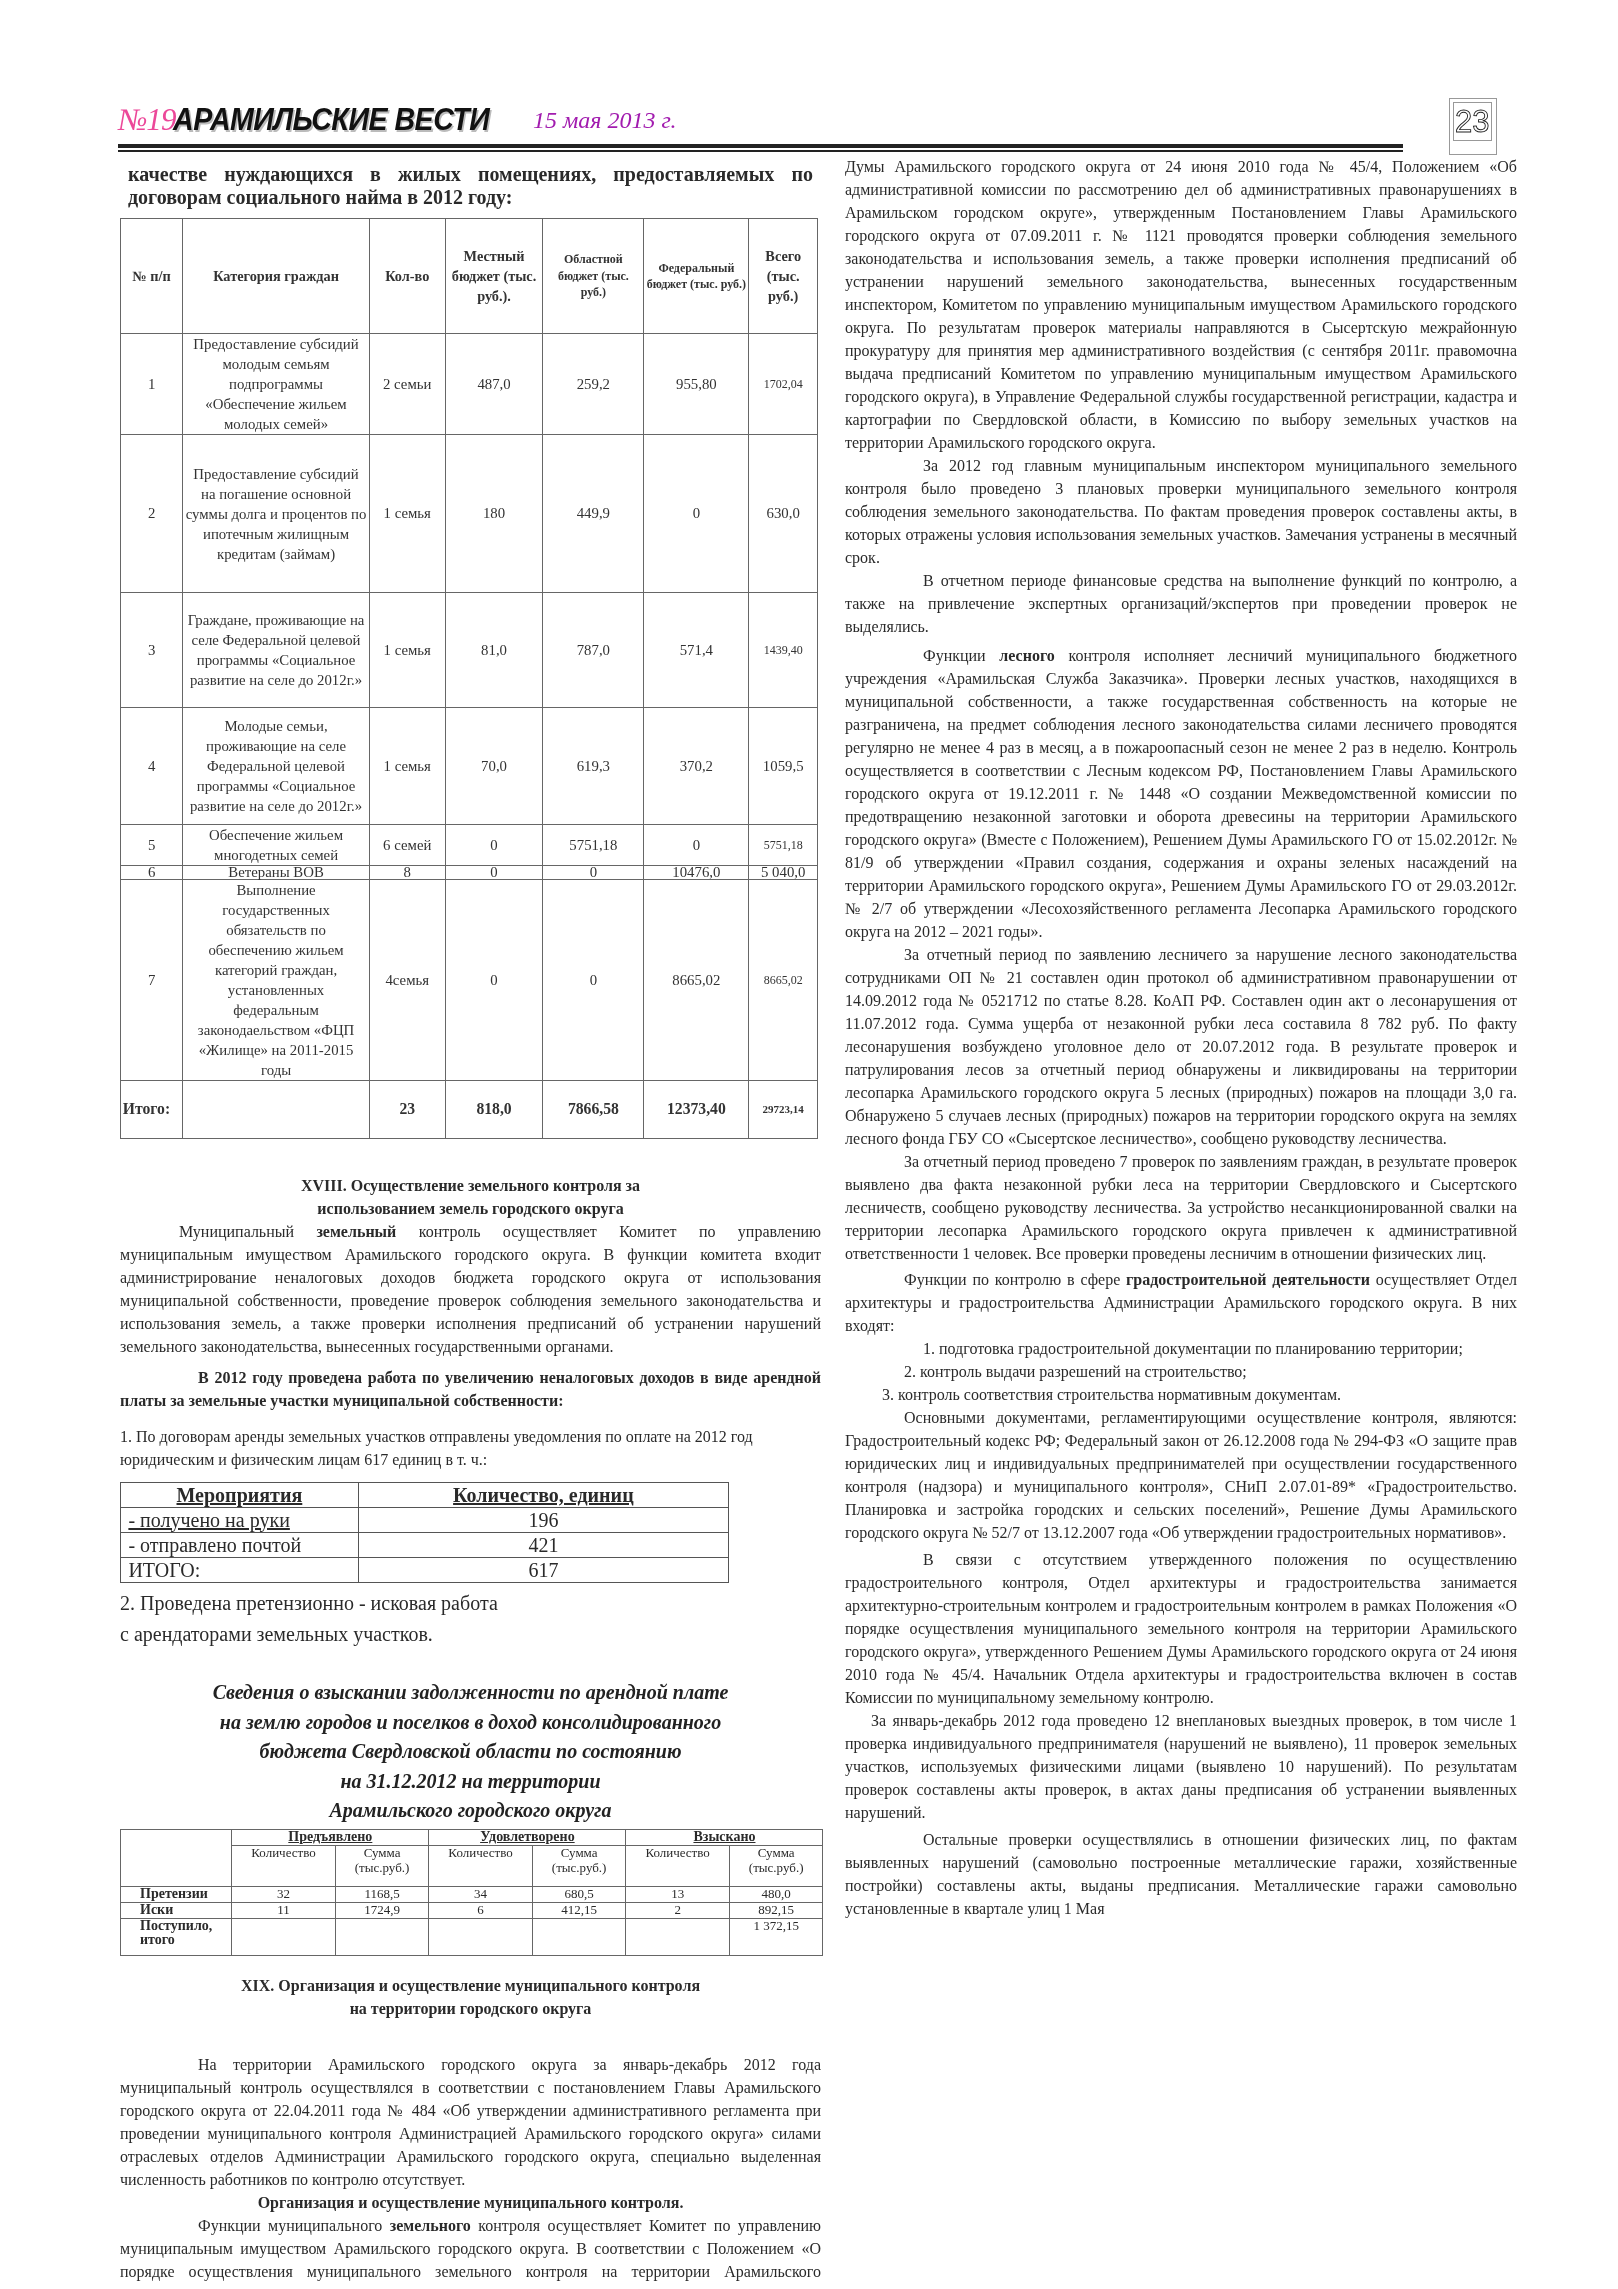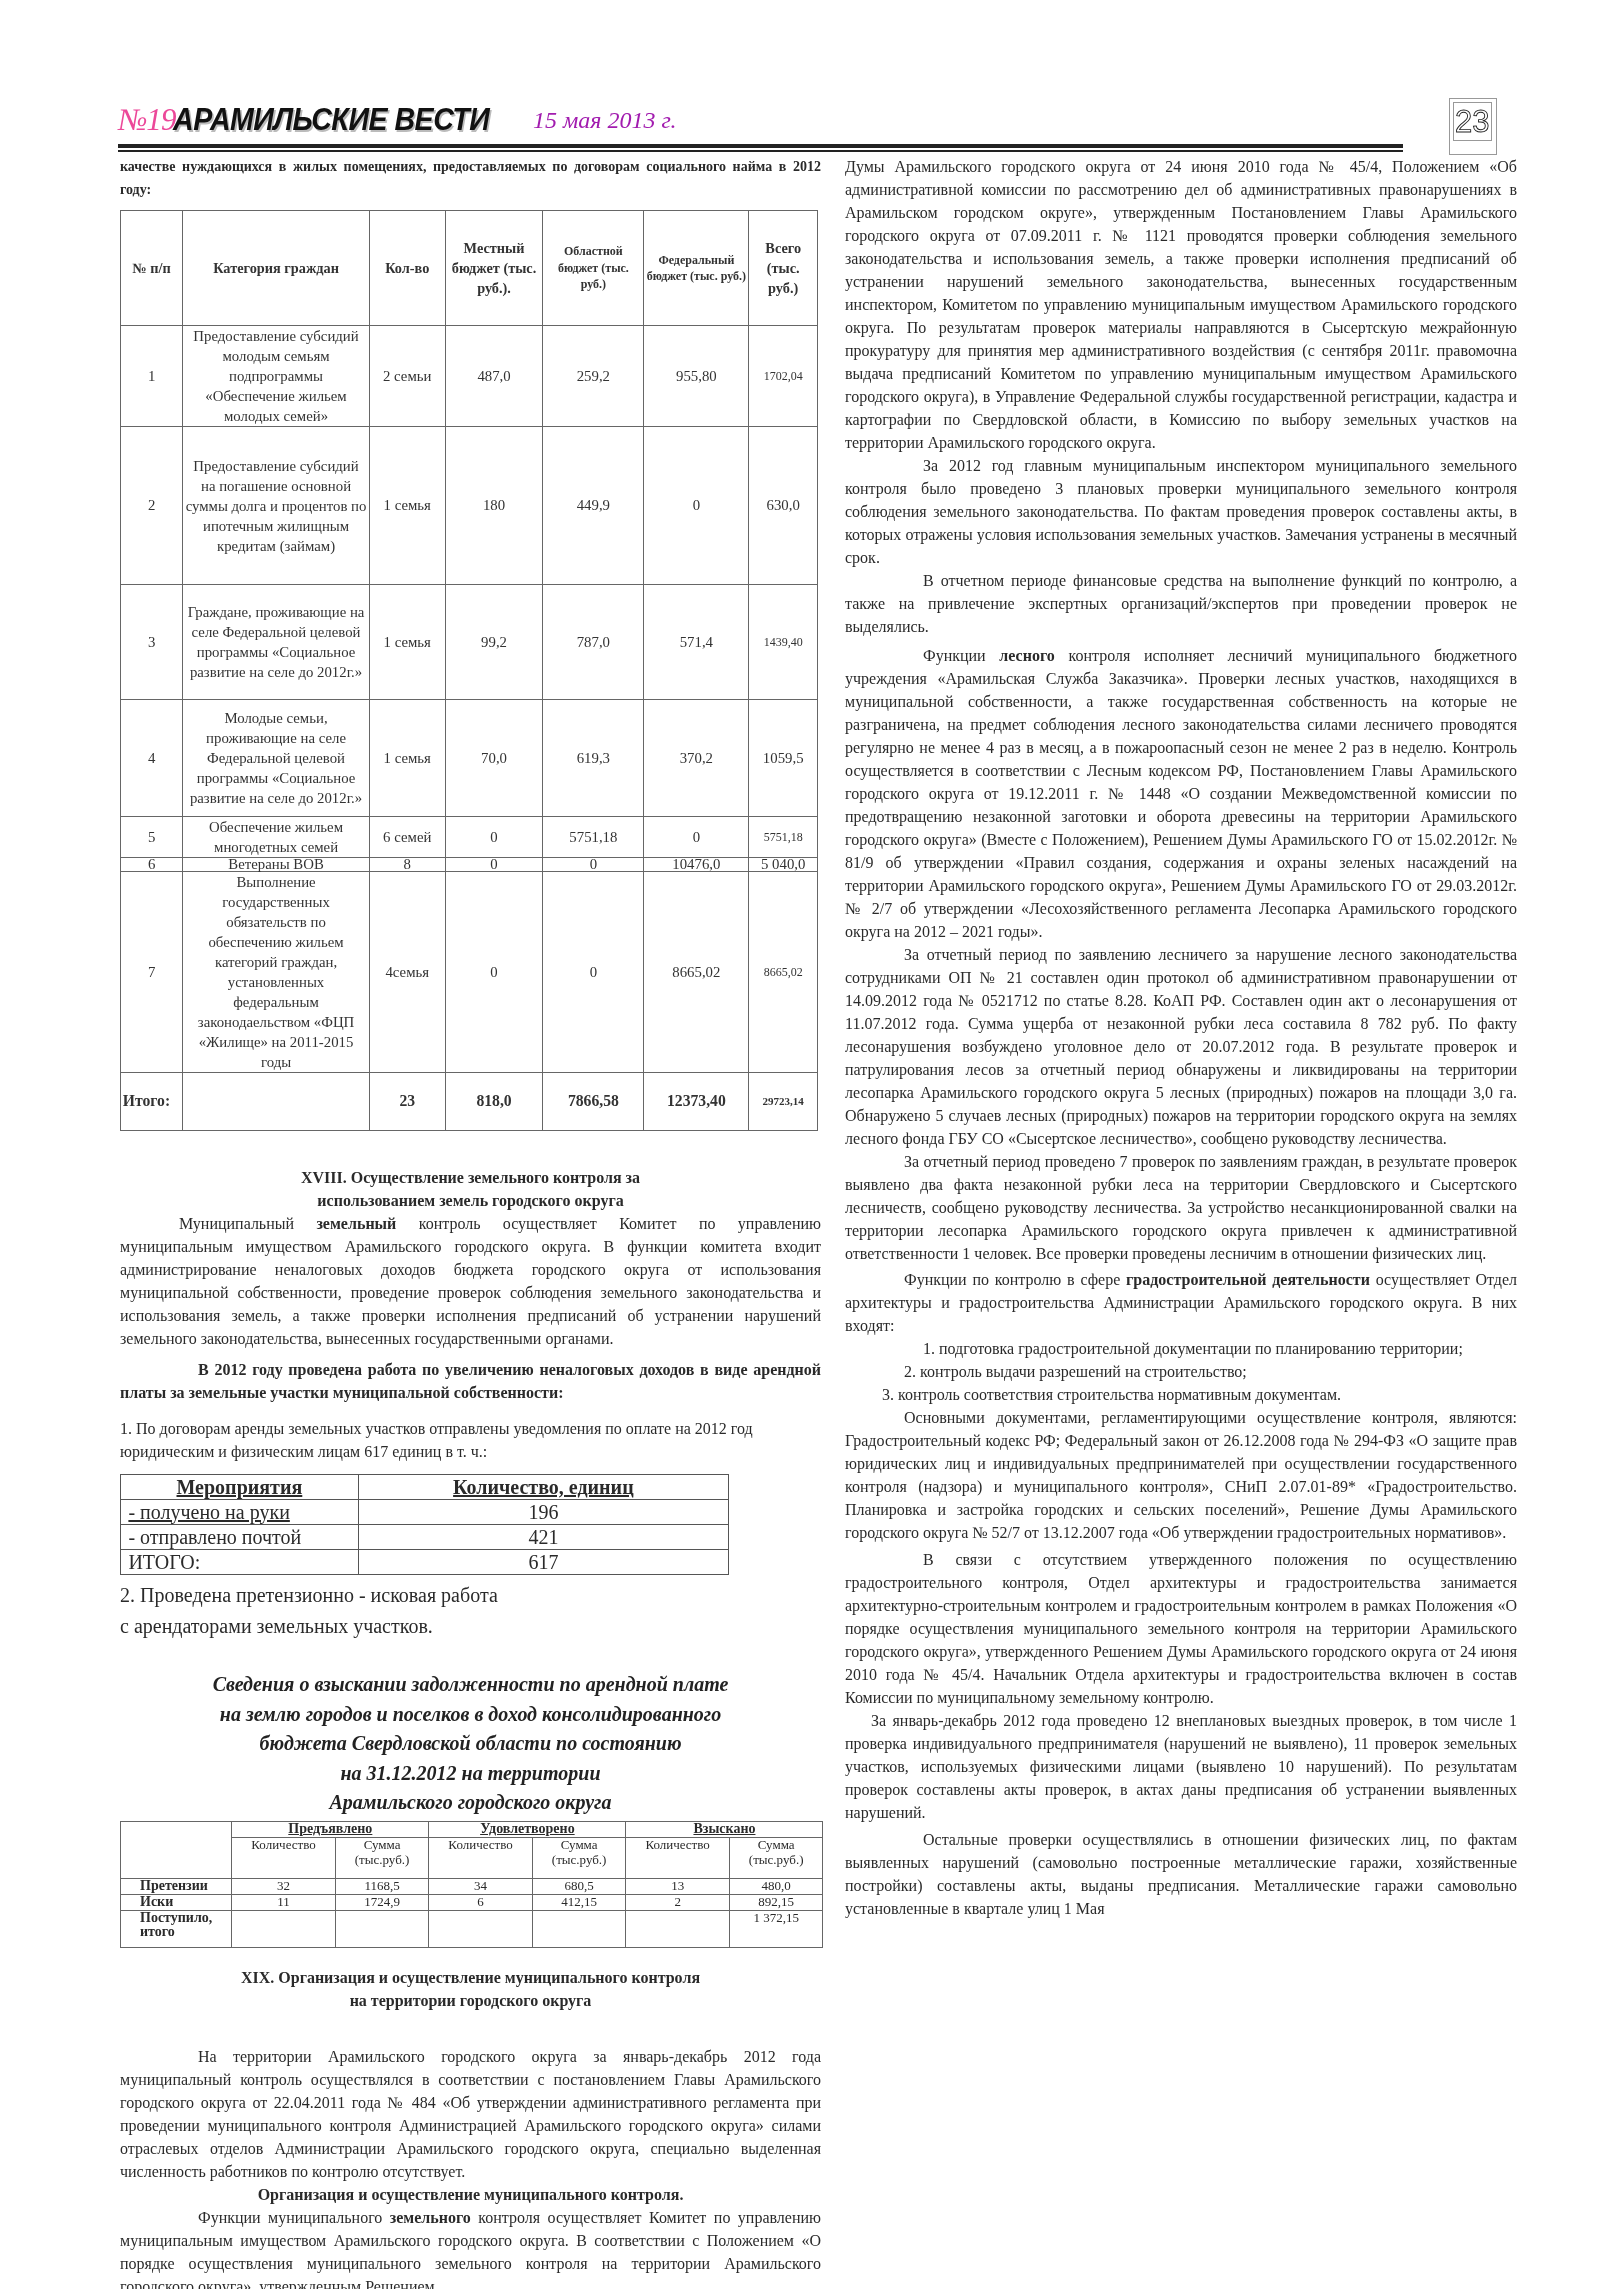--- a/index.html
+++ b/index.html
@@ -16,21 +16,21 @@
   .rule-thin { position: absolute; left: 118px; top: 150px; width: 1285px; height: 1.8px; background: #222; }
   .page-num-box { position: absolute; left: 1449px; top: 98px; width: 46px; height: 55px; border: 1.8px solid #999; background: #fff; }
   .page-num-inner { position: absolute; left: 2.8px; top: 2.8px; width: 37px; height: 37px; border: 1.8px solid #999; text-align: center; font-family: "Liberation Sans", sans-serif; font-size: 31px; line-height: 37px; color: #fff; -webkit-text-stroke: 0.9px #222; }
 
   
   .col { position: absolute; top: 155px; font-size: 16px; line-height: 23px; }
   .col-left { left: 120px; width: 701px; }
   .col-right { left: 845px; width: 672px; }
 
   .bold { font-weight: bold; }
-  .intro-bold { font-weight: bold; font-size: 14px; line-height: 23px; text-align: justify; margin: 0; font-family: Liberation Serif, serif; }
+  .intro-bold { font-weight: bold; font-size: 20px; line-height: 23px; text-align: justify; margin: 8px; font-family: Liberation Serif, serif; }
   p { margin: 0; text-align: justify; }
   .indent { text-indent: 59px; }
   .indent-lg { text-indent: 78px; }
 
   
   table.housing { border-collapse: collapse; width: 698px; margin-top: 9.2px; font-size: 14.8px; line-height: 18.5px; }
   table.housing th, table.housing td { border: 0.9px solid #666; text-align: center; vertical-align: middle; padding: 0 1.8px; color: #333; }
   table.housing th { font-weight: bold; font-size: 14.3px; line-height: 20px; }
   table.housing th.small { font-size: 12px; line-height: 16.6px; }
   table.housing td.small { font-size: 12px; }
@@ -100,21 +100,21 @@
           <td>1 семья</td>
           <td>180</td>
           <td>449,9</td>
           <td>0</td>
           <td>630,0</td>
         </tr>
         <tr style="height:115px">
           <td>3</td>
           <td class="cat">Граждане, проживающие на селе Федеральной целевой программы «Социальное развитие на селе до 2012г.»</td>
           <td>1 семья</td>
-          <td>99,2</td>
+          <td>81,0</td>
           <td>787,0</td>
           <td>571,4</td>
           <td class="small">1439,40</td>
         </tr>
         <tr style="height:117px">
           <td>4</td>
           <td class="cat">Молодые семьи, проживающие на селе Федеральной целевой программы «Социальное развитие на селе до 2012г.»</td>
           <td>1 семья</td>
           <td>70,0</td>
           <td>619,3</td>

